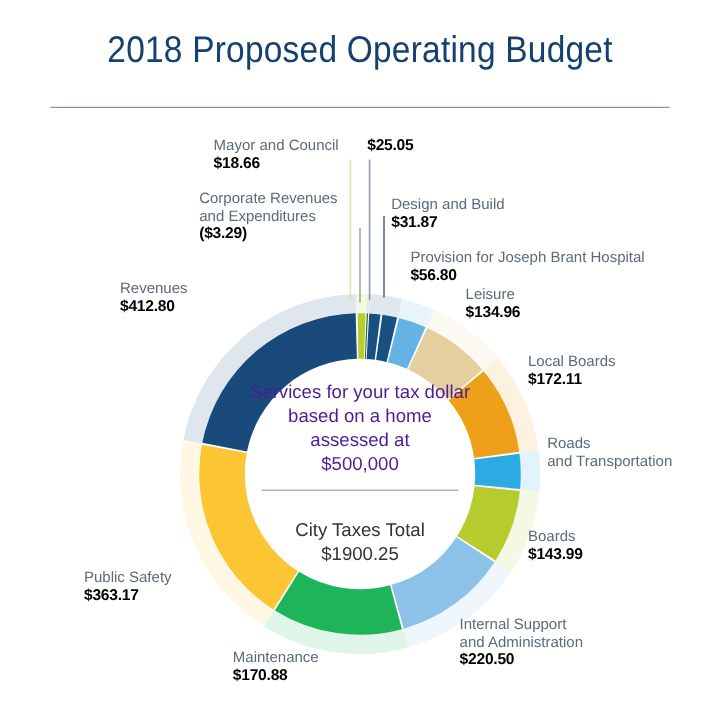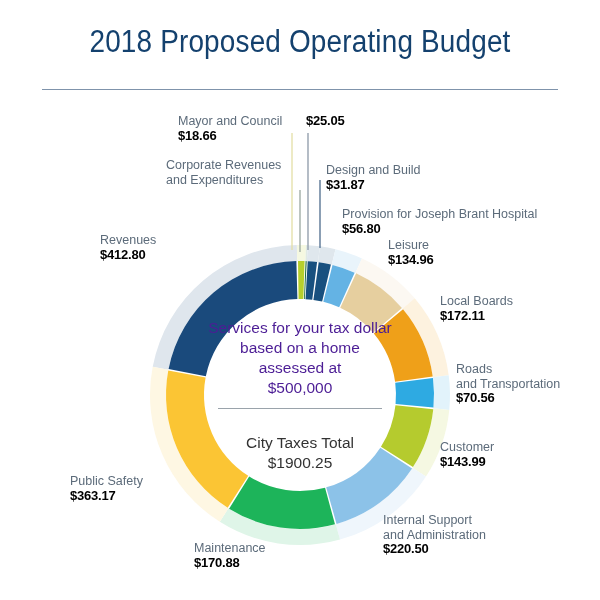--- a/index.html
+++ b/index.html
@@ -133,29 +133,29 @@
         <line x1="300" y1="190" x2="300" y2="252" stroke="#9aa7a0" stroke-width="1.3"></line>
         <line x1="308" y1="133" x2="308" y2="250" stroke="#8d99a8" stroke-width="1.3"></line>
         <line x1="320" y1="180" x2="320" y2="248" stroke="#4d6b8c" stroke-width="1.3"></line>
       </g>
   </svg>
 
   <div id="labels">
       <div class="lbl l" style="left: 100px; top: 233px;"><span>Revenues</span><span class="v">$412.80</span></div>
       <div class="lbl l" style="left: 178px; top: 114px;"><span>Mayor and Council</span><span class="v">$18.66</span></div>
       <div class="lbl l" style="left: 166px; top: 158px;"><span>Corporate Revenues
-and Expenditures</span></div>
+and Expenditures</span><span class="v">($3.29)</span></div>
       <div class="lbl r" style="left: 306px; top: 114px;"><span class="v">$25.05</span></div>
       <div class="lbl r" style="left: 326px; top: 163px;"><span>Design and Build</span><span class="v">$31.87</span></div>
       <div class="lbl r" style="left: 342px; top: 207px;"><span>Provision for Joseph Brant Hospital</span><span class="v">$56.80</span></div>
       <div class="lbl r" style="left: 388px; top: 238px;"><span>Leisure</span><span class="v">$134.96</span></div>
       <div class="lbl r" style="left: 440px; top: 294px;"><span>Local Boards</span><span class="v">$172.11</span></div>
       <div class="lbl r" style="left: 456px; top: 362px;"><span>Roads
-and Transportation</span><span class="v">$70.56</span></div>
-      <div class="lbl r" style="left: 440px; top: 440px;"><span>Customer</span><span class="v">$143.99</span></div>
+and Transportation</span></div>
+      <div class="lbl r" style="left: 440px; top: 440px;"><span>Boards</span><span class="v">$143.99</span></div>
       <div class="lbl r" style="left: 383px; top: 513px;"><span>Internal Support
 and Administration</span><span class="v">$220.50</span></div>
       <div class="lbl l" style="left: 194px; top: 541px;"><span>Maintenance</span><span class="v">$170.88</span></div>
       <div class="lbl l" style="left: 70px; top: 474px;"><span>Public Safety</span><span class="v">$363.17</span></div>
     </div>
 
   <div class="center">
     <div class="c1">
       <span>Services for your tax dollar based on a home assessed at</span><br>
       <span>$500,000</span>

